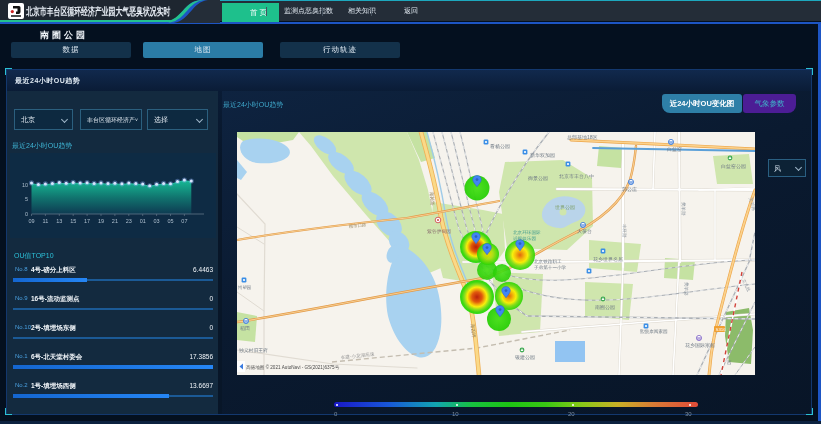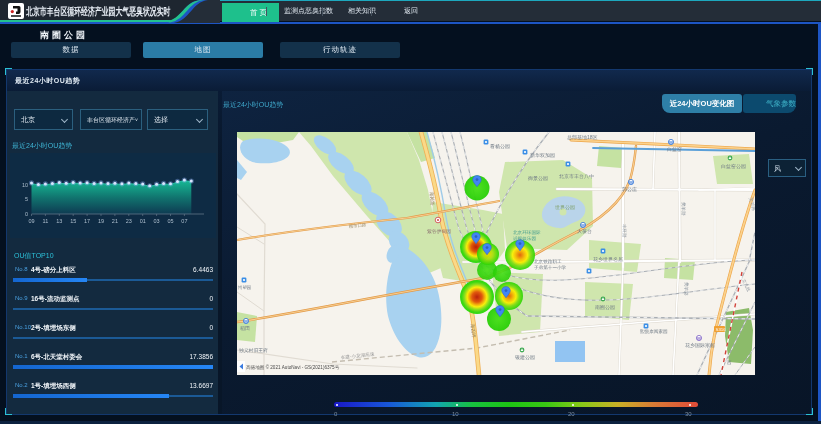--- a/index.html
+++ b/index.html
@@ -35,21 +35,21 @@
 #lbl-top10{left:14px;top:250.5px;font-size:7px;color:#2cc0d8;}
 .itm-no{font-size:6px;color:#4aa0e0;}
 .itm-nm{font-size:6.5px;color:#f2f6fa;font-weight:bold;white-space:nowrap;}
 .itm-vl{font-size:6.5px;color:#f2f6fa;text-align:right;}
 .bar-tr{left:13px;width:200px;height:2px;background:#1b5a96;}
 .bar-fl{left:13px;height:4px;background:linear-gradient(90deg,#1466d0,#2586f5);}
 
 #mappanel{left:222px;top:91px;width:589px;height:323px;background:linear-gradient(160deg,#0e2340 0%,#0a1a30 45%,#081527 100%);}
 #lbl-map{left:223px;top:99.5px;font-size:7px;color:#3fa9cc;}
 #btn-a{left:662px;top:94px;width:80px;height:19px;line-height:19px;text-align:center;background:#2e7fa7;color:#fff;font-size:7.5px;font-weight:bold;border-radius:3px 3px 3px 8px;}
-#btn-b{left:743px;top:94px;width:53px;height:19px;line-height:19px;text-align:right;background:#0c4a6e;color:#3fb3c9;font-size:7.5px;border-radius:3px 3px 8px 3px;}
+#btn-b{left:743px;top:94px;width:53px;height:19px;line-height:19px;text-align:center;background:#4c1d95;color:#3fb3c9;font-size:7.5px;border-radius:3px 3px 8px 3px;}
 #map{left:237px;top:132px;width:518px;height:243px;}
 #dd-r{left:768px;top:159px;width:38px;height:18px;border:1px solid #2a5f82;background:#0c2235;box-sizing:border-box;}
 #dd-r .t{position:absolute;left:5px;top:4px;font-size:7px;color:#cfdce8;}
 #dd-r .c{position:absolute;right:4px;top:5px;width:4px;height:4px;border-right:1px solid #9fb6c8;border-bottom:1px solid #9fb6c8;transform:rotate(45deg);}
 
 #legend{left:334px;top:402px;width:364px;height:5px;border-radius:3px;background:linear-gradient(90deg,#1a18c8 0%,#1857d8 15%,#12a5b0 28%,#17c23f 38%,#1dc414 48%,#38c713 58%,#88c918 68%,#c9b026 78%,#d97a35 88%,#e04b38 100%);}
 .lgdot{top:403.5px;width:2px;height:2px;border-radius:50%;background:#fff;}
 .lgtxt{top:411px;font-size:6px;color:#7d8ea0;}
 #pageborder{right:0px;top:22px;width:3px;height:402px;background:#1d55c4;}
 #pagebottom{left:0;top:421px;width:821px;height:3px;background:#0c2240;}

